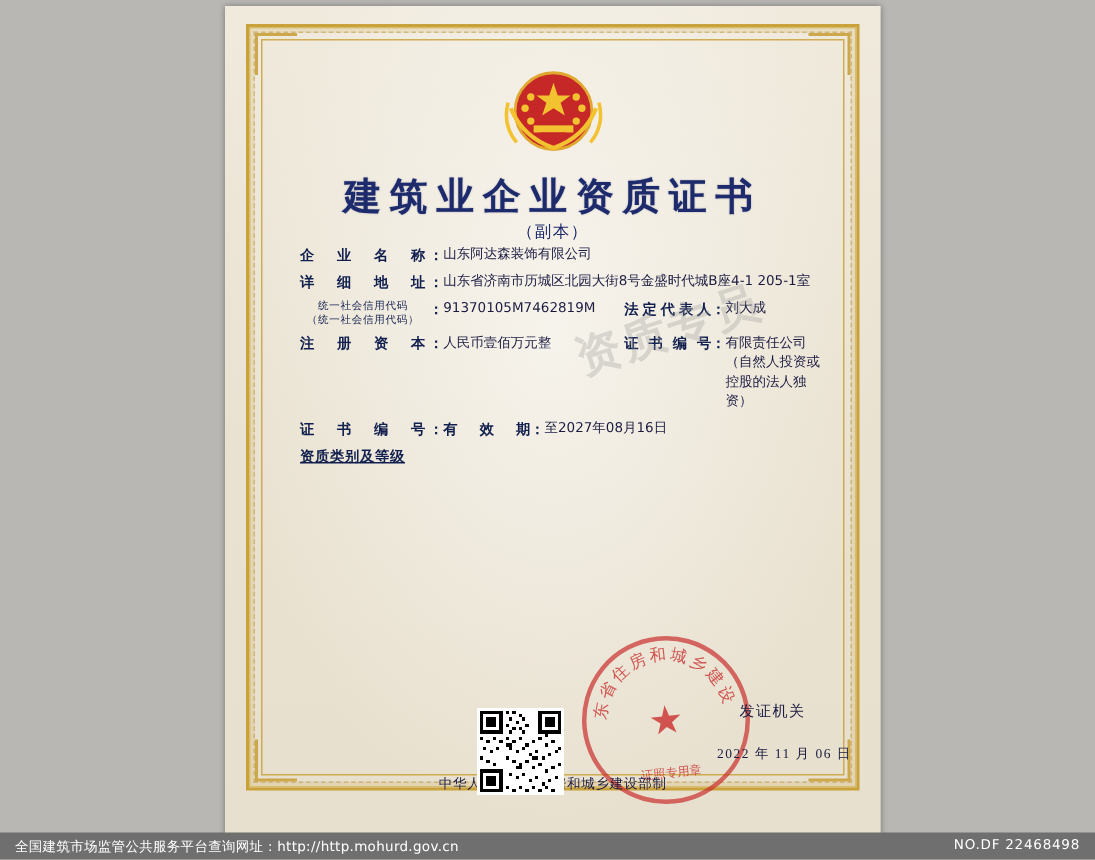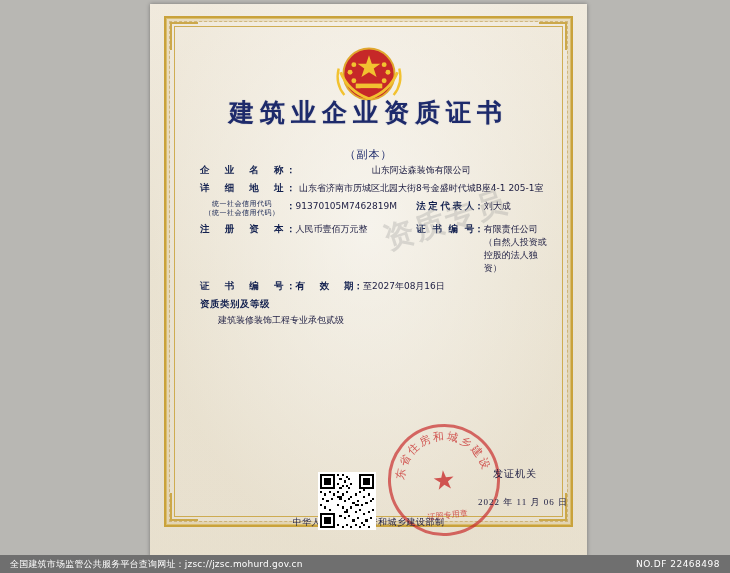--- a/index.html
+++ b/index.html
@@ -76,21 +76,21 @@
     left: 50%;
     top: 36px;
     transform: translateX(-50%);
     width: 76px;
     height: 72px;
   }
   
   .title {
     position: absolute;
     left: 0; right: 0;
-    top: 92px;
+    top: 110px;
     text-align: center;
     font-family: "DejaVu Sans", "Liberation Sans", sans-serif;
     font-size: 25px;
     font-weight: bold;
     letter-spacing: 6px;
     color: #1d2a6b;
     text-shadow: 0 0 1px rgba(29,42,107,0.5);
   }
   .subtitle {
     position: absolute;
@@ -136,40 +136,40 @@
     font-weight: normal;
     text-align-last: center;
   }
   .colon { flex: 0 0 7px; font-weight: bold; color: #12204f; }
   .val {
     flex: 1 1 auto;
     color: #1b1b40;
     font-size: 9px;
     line-height: 13px;
     word-break: break-all;
-    text-align: center;
   }
   .row-split { display: flex; width: 100%; }
   .half { display: flex; align-items: flex-start; }
   .half.left { flex: 0 0 48%; }
   .half.right { flex: 1 1 auto; }
   .lbl-mid {
     width: 58px;
     flex: 0 0 58px;
     text-align: justify;
     text-align-last: justify;
     font-weight: bold;
     color: #12204f;
   }
   .val-mid { flex: 1 1 auto; font-size: 9px; color: #1b1b40; line-height: 13px; }
   .qual-title {
     margin-top: 0;
     font-weight: bold;
     color: #12204f;
     letter-spacing: .5px;
+    text-decoration: underline;
   }
   .qual-list {
     margin-top: 3px;
     margin-left: 18px;
     font-size: 9px;
     color: #1b1b40;
   }
 
   
   .watermark {
@@ -369,21 +369,20 @@
         <div class="row-split">
           <div class="half right">
             <span class="lbl-mid">有效期</span>
             <span class="colon">：</span>
             <span class="val-mid">至2027年08月16日</span>
           </div>
         </div>
       </div>
 
       <div class="qual-title">资质类别及等级</div>
-      <div class="qual-list">建筑装修装饰工程专业承包贰级</div>
     </div>
 
     <div class="watermark">资质专员</div>
 
     <div class="seal">
       <svg class="arc-text" viewBox="0 0 106 106">
         <defs>
           <path id="sealArc" d="M 13,53 A 40,40 0 0 1 93,53"></path>
         </defs>
         <text font-size="11" fill="rgba(200,40,40,0.85)" font-family="DejaVu Sans, sans-serif" letter-spacing="2">
@@ -486,16 +485,16 @@
           <rect x="8" y="10" width="2" height="1"></rect>
             <rect x="16" y="14" width="2" height="1"></rect>
           <rect x="11" y="17" width="2" height="1"></rect>
             <rect x="20" y="6" width="1" height="2"></rect>
         </g>
       </svg>
     </div>
   </div>
 
   <div class="footer-bar">
-    <span class="footer-left">全国建筑市场监管公共服务平台查询网址：jzsc://jzsc.mohurd.gov.cn</span>
+    <span class="footer-left">全国建筑市场监管公共服务平台查询网址：http://http.mohurd.gov.cn</span>
     <span class="footer-right">NO.DF   22468498</span>
   </div>
 </div>
 
 </body></html>

